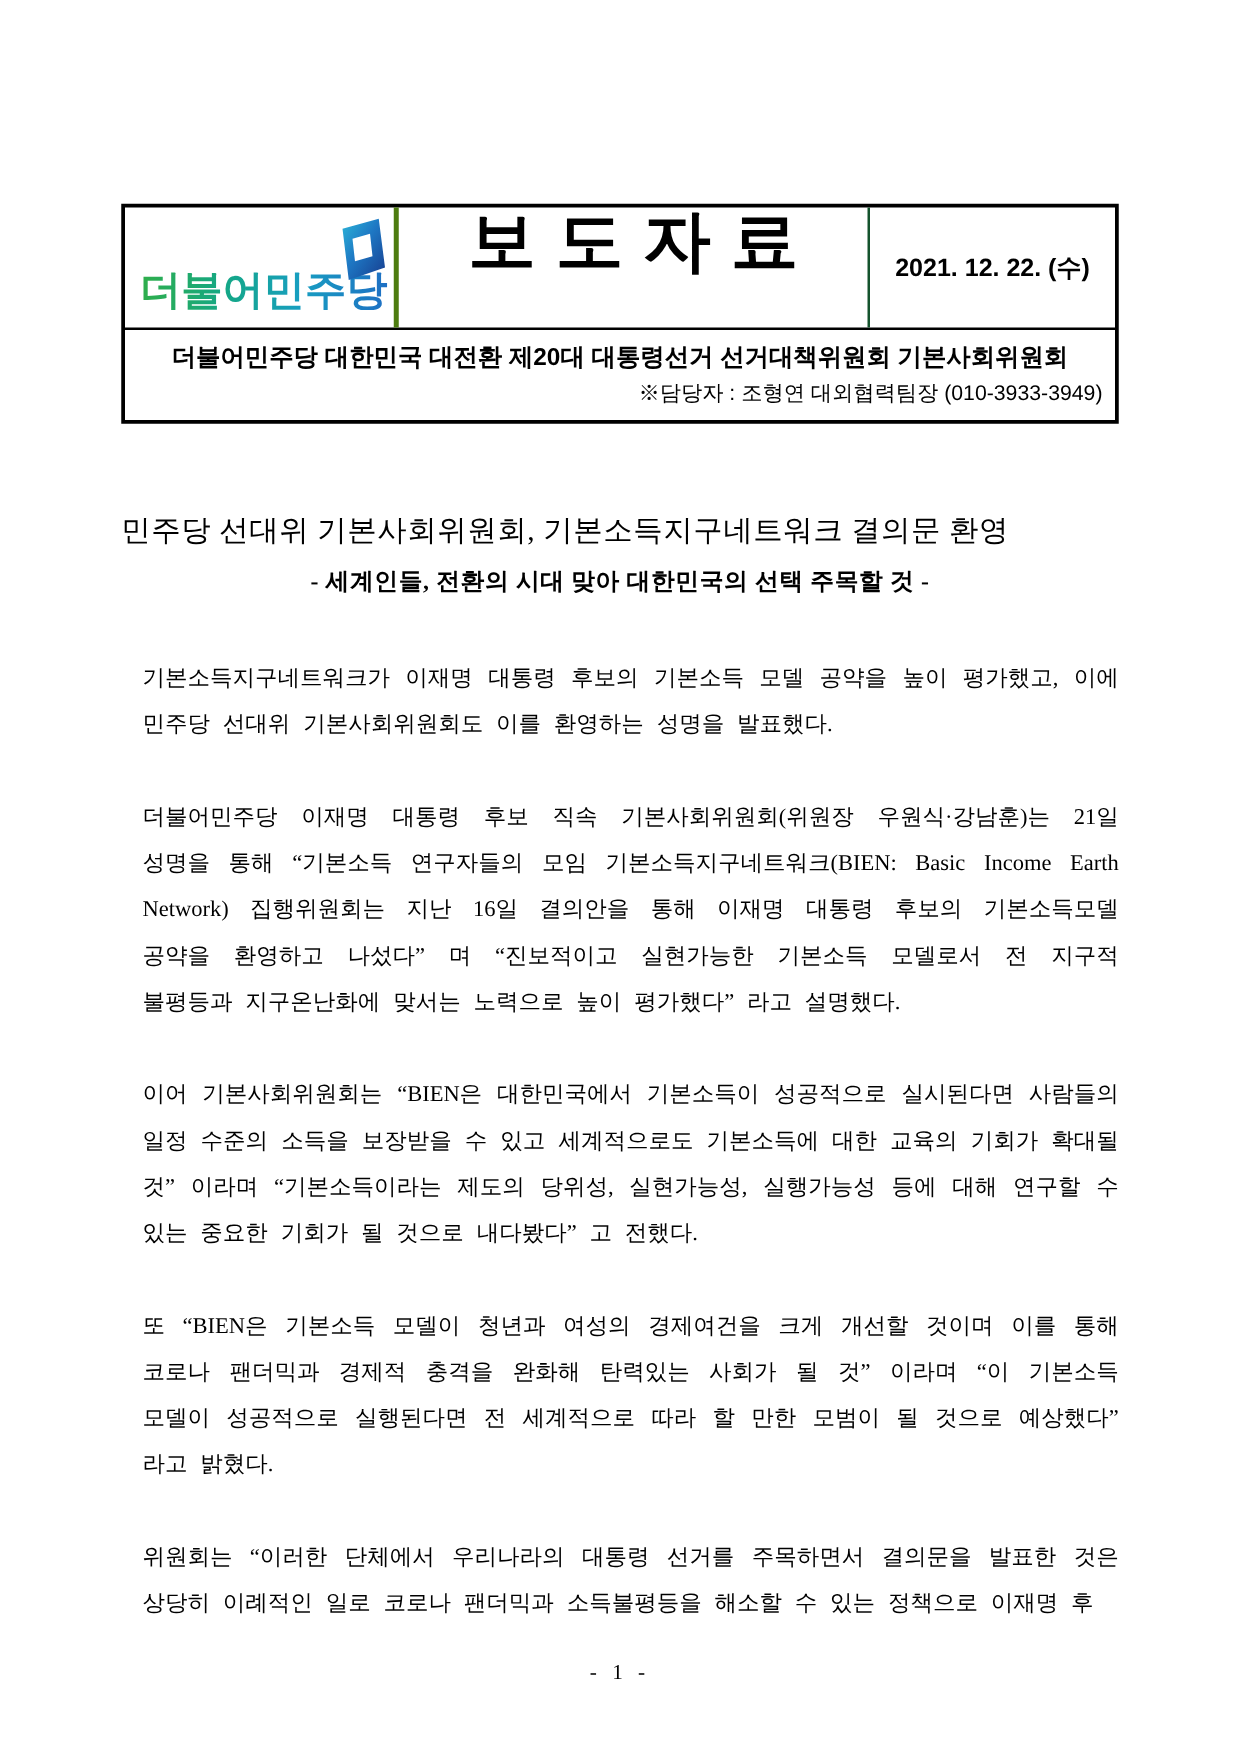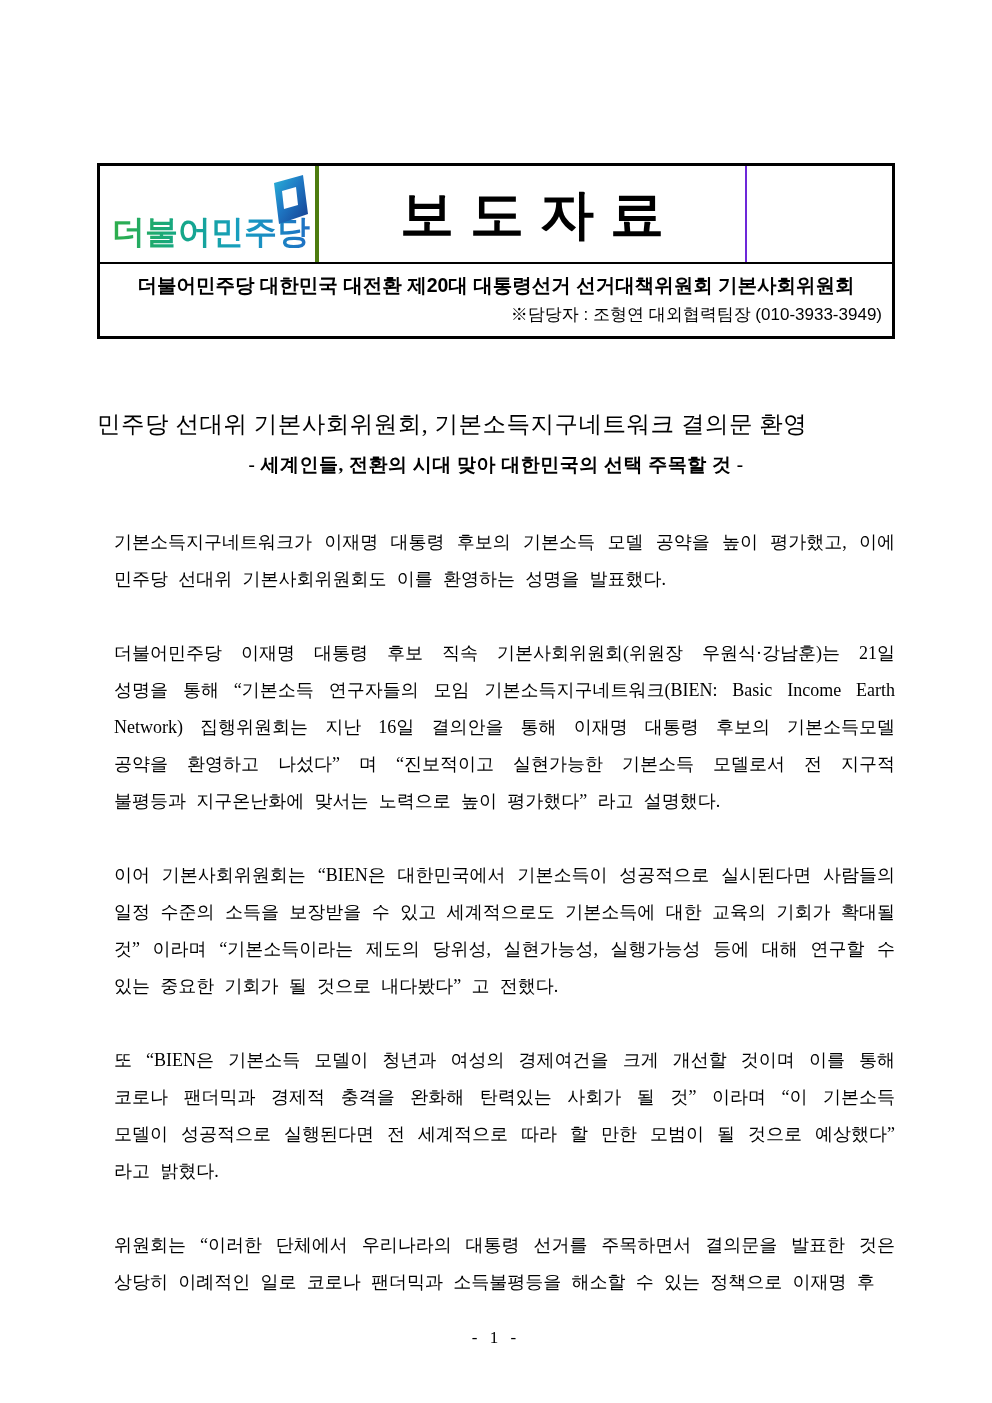--- a/index.html
+++ b/index.html
@@ -50,24 +50,23 @@
     white-space: nowrap;
   }
   .flag-icon {
     position: absolute;
     right: 6px;
     top: 8px;
     width: 42px;
     height: 52px;
   }
   .doctype-cell {
-    width: 428px;
-    border-right: 2px solid #6d28d9;
-    display: flex;
-    align-items: center;
+    width: 377px;
+    border-right: 2px solid #14532d;
+    display: flex;
     justify-content: center;
   }
   .doctype-text {
     font-family: "Liberation Sans", sans-serif;
     font-weight: 900;
     font-size: 54px;
     letter-spacing: 16px;
     text-indent: 16px;
     line-height: 1;
   }
@@ -170,20 +169,23 @@
               <stop offset="45%" stop-color="#1e78c4"></stop>
               <stop offset="100%" stop-color="#173c8e"></stop>
             </linearGradient>
           </defs>
           <path fill="url(#flagGrad)" fill-rule="evenodd" d="M7 9 L36 1 L41 40 L12 50 Z  M15 17 L29 13 L31 31 L17 35 Z"></path>
         </svg>
       </div>
       <div class="doctype-cell">
         <span class="doctype-text">보도자료</span>
       </div>
+      <div class="date-cell">
+        <span class="date-text">2021. 12. 22. (수)</span>
+      </div>
     </div>
     <div class="header-bottom">
       <div class="committee-line">더불어민주당 대한민국 대전환 제20대 대통령선거 선거대책위원회 기본사회위원회</div>
       <div class="contact-line">※담당자 : 조형연 대외협력팀장 (010-3933-3949)</div>
     </div>
   </div>
 
   <div class="article-title">민주당 선대위 기본사회위원회, 기본소득지구네트워크 결의문 환영</div>
   <div class="article-subtitle">- 세계인들, 전환의 시대 맞아 대한민국의 선택 주목할 것 -</div>
 

